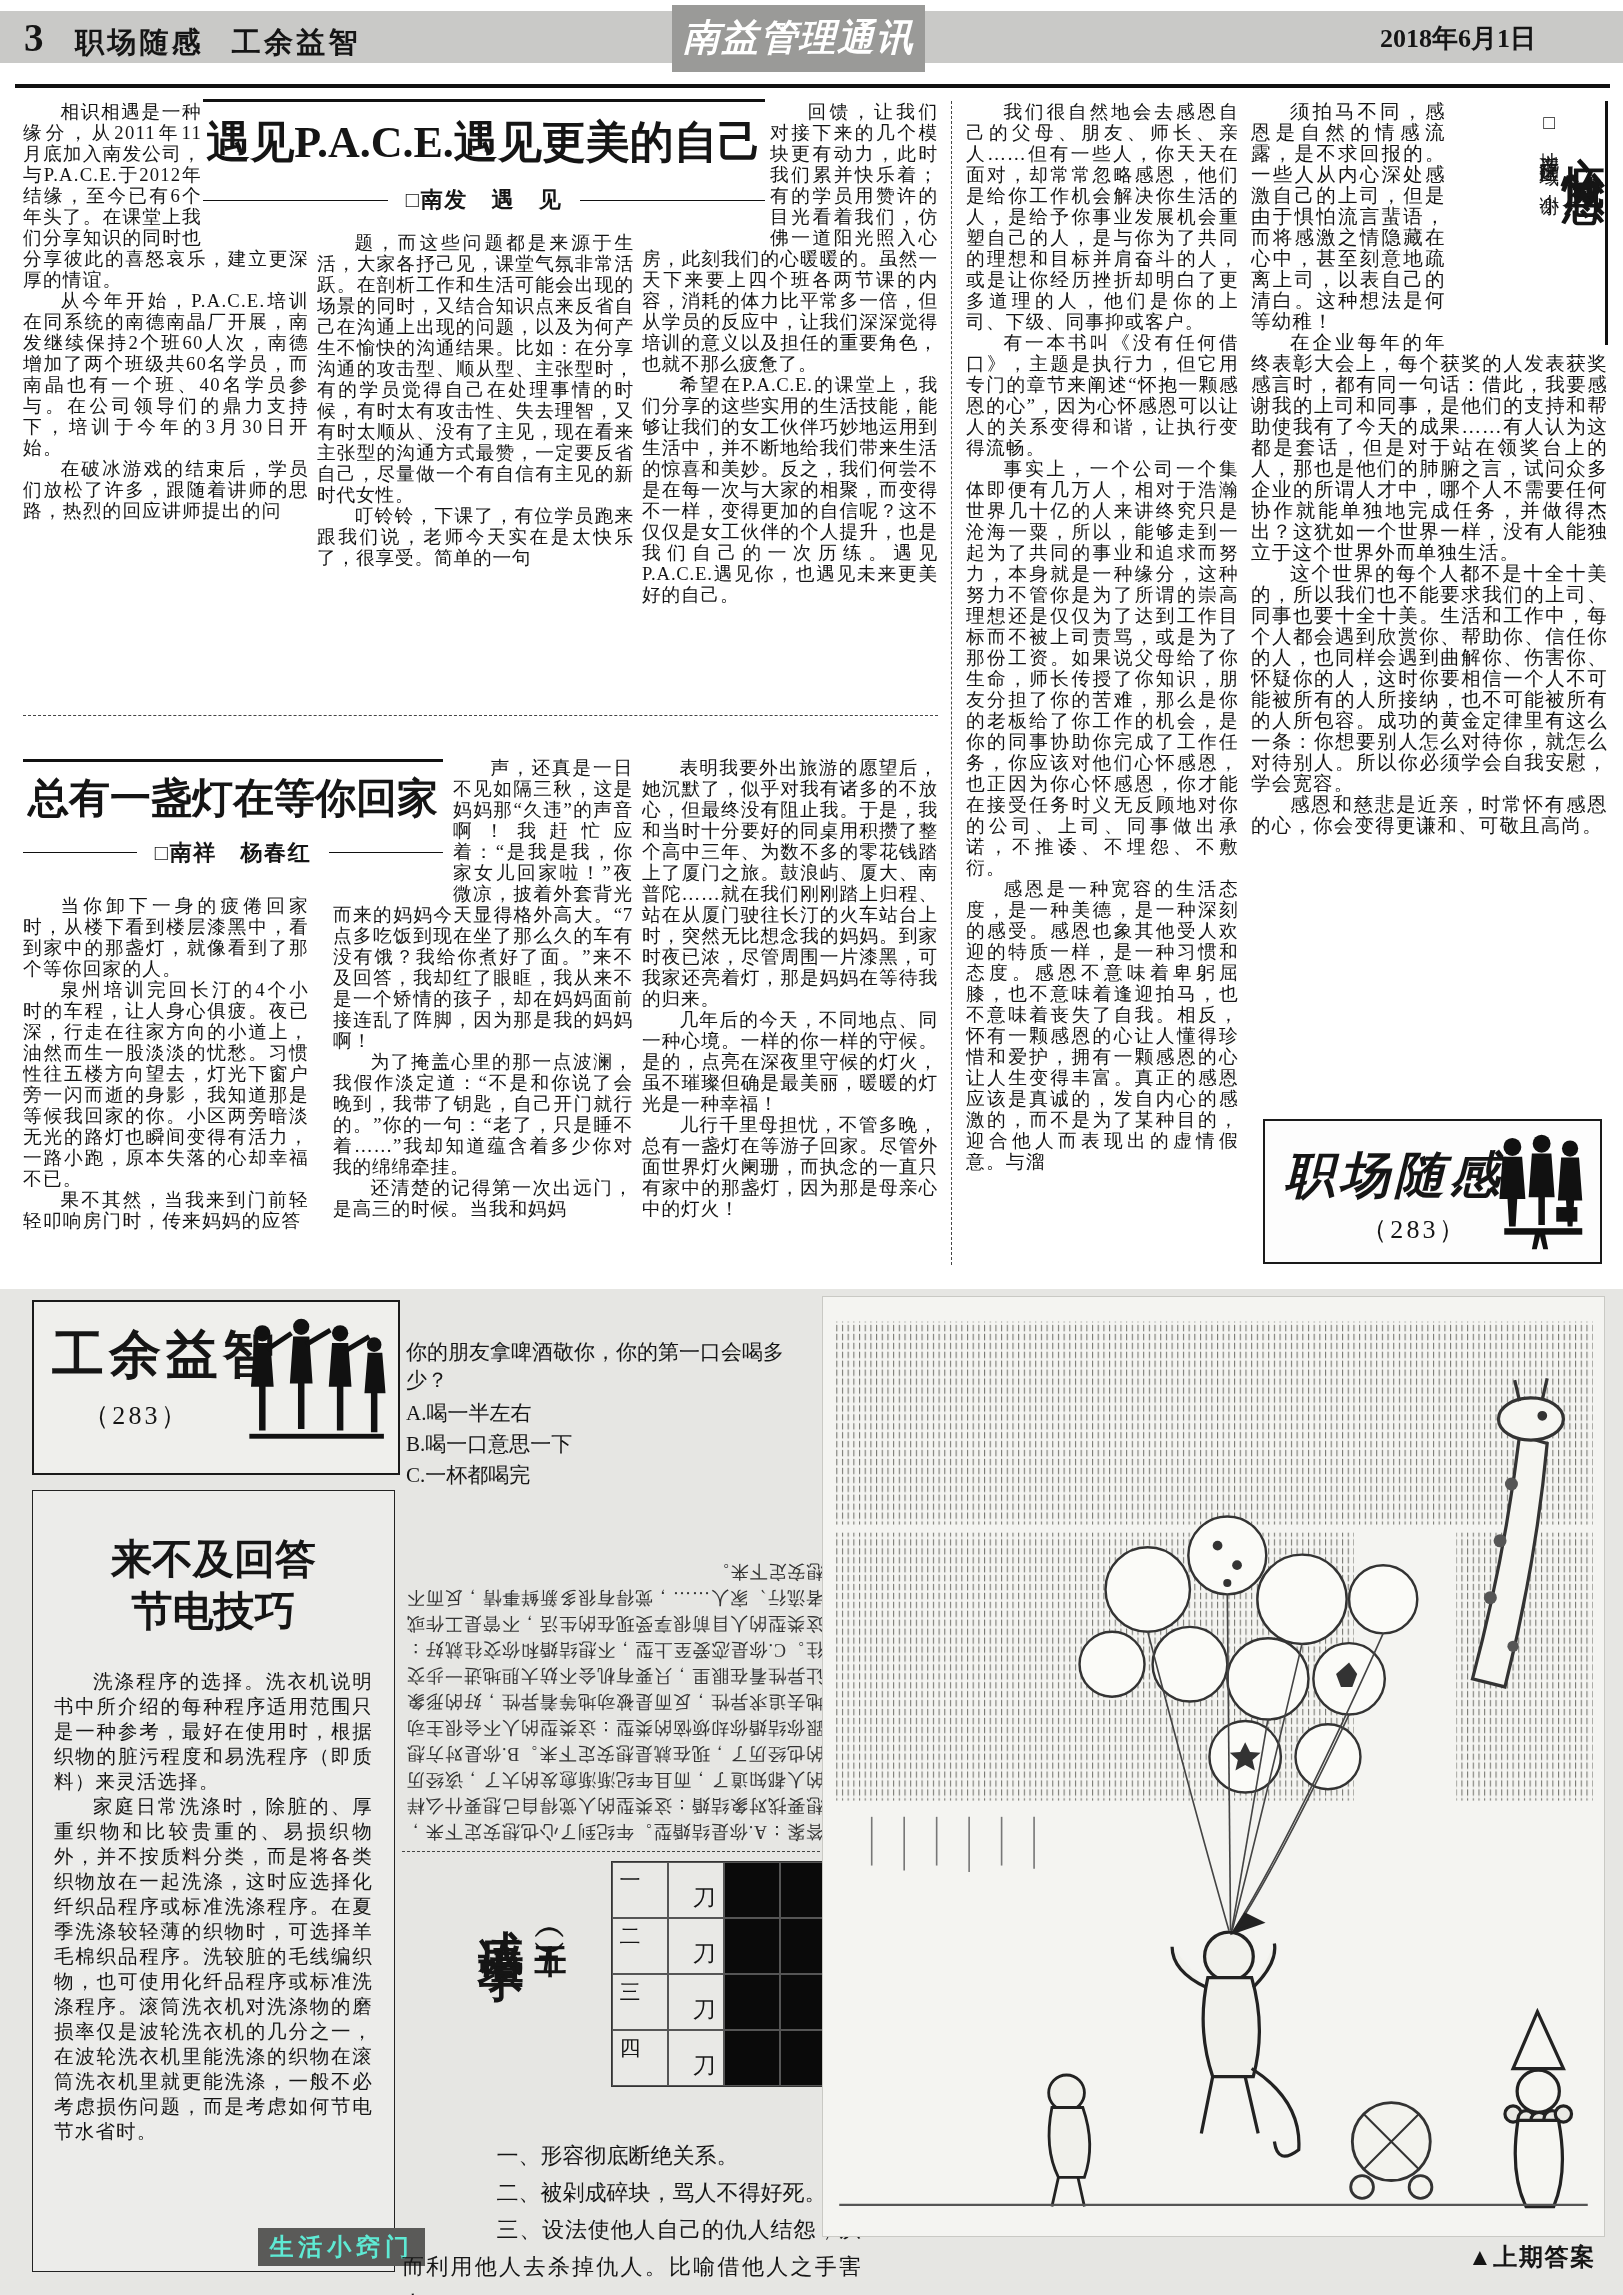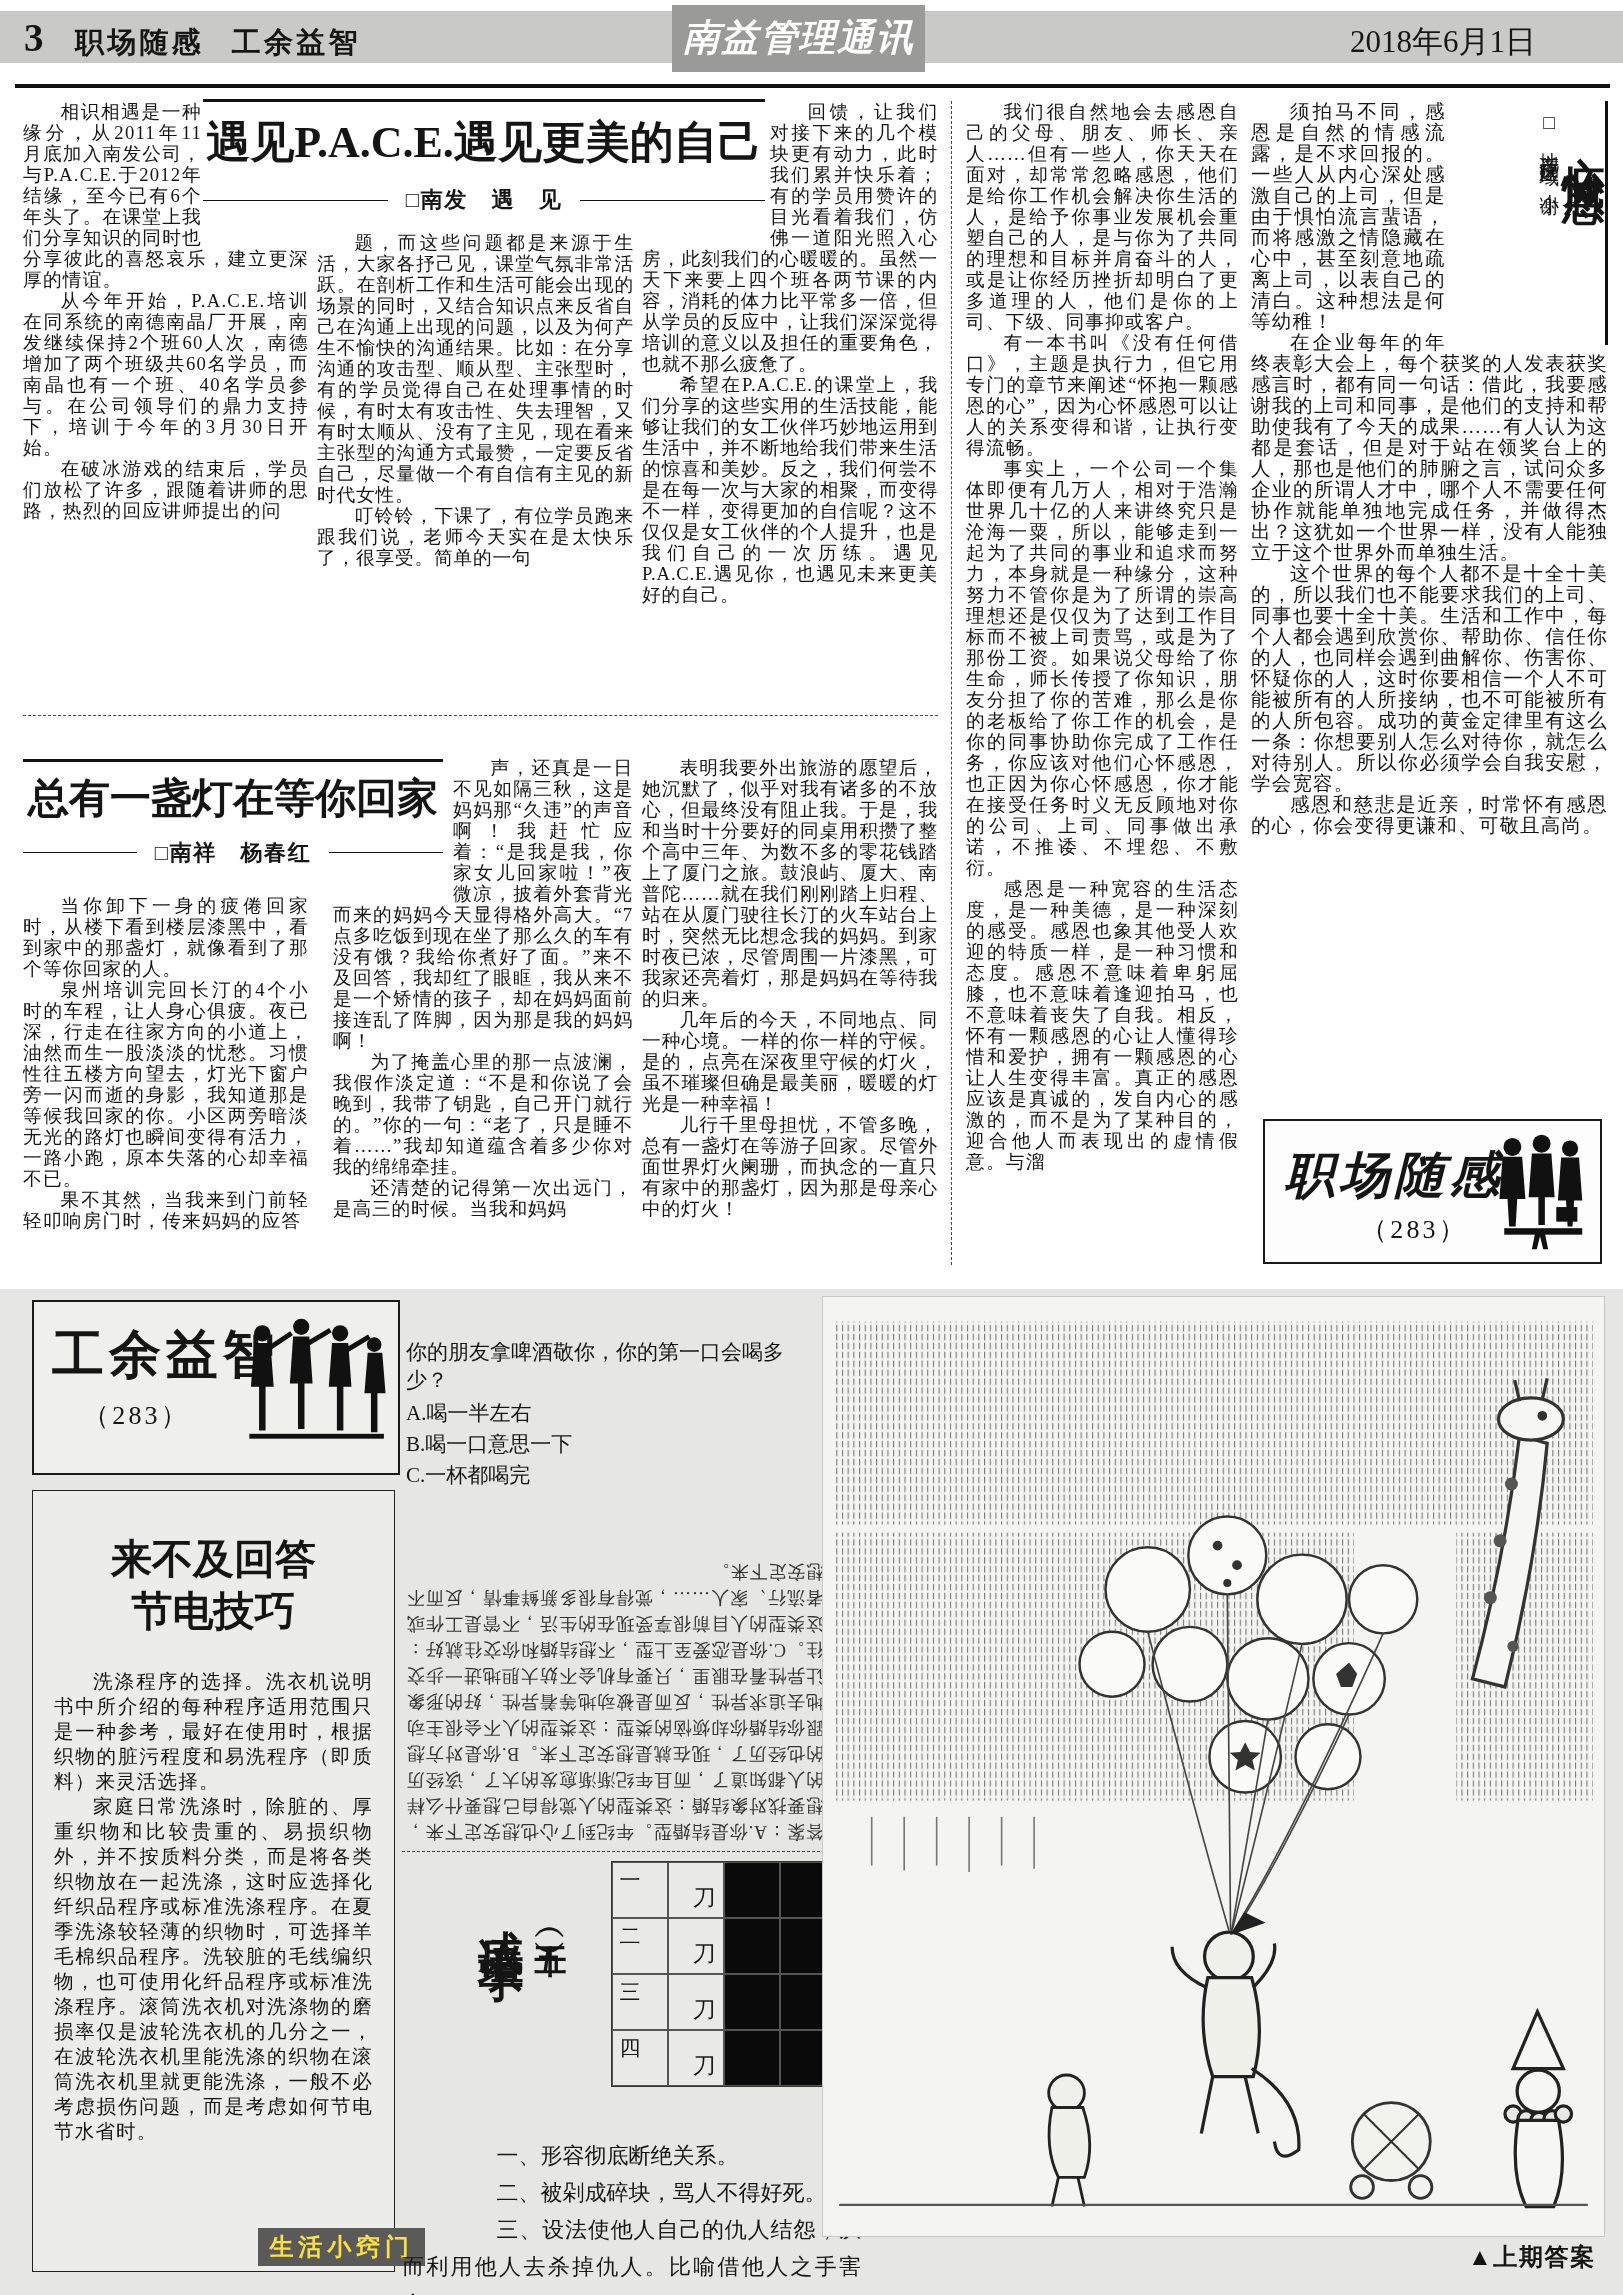--- a/index.html
+++ b/index.html
@@ -6,21 +6,21 @@
   #page{position:relative;width:1624px;height:2295px;background:#ffffff;overflow:hidden;
         font-family:"Liberation Serif","DejaVu Serif",serif;color:#151515;}
   
   .hdr-band{position:absolute;left:0;top:11.4px;width:1624px;height:52px;background:#c9c9c7;}
   .pagenum{position:absolute;left:24px;top:14.6px;font-size:39px;font-weight:700;}
   .hdr-sections{position:absolute;left:75px;top:23px;font-size:29px;font-weight:900;letter-spacing:3.2px;}
   .hdr-sections span{margin-right:28px;}
   .masthead{position:absolute;left:672px;top:4.9px;width:253px;height:67px;background:#9a9a98;
             display:flex;align-items:center;justify-content:center;}
   .masthead div{color:#fff;font-size:37px;font-weight:900;font-style:italic;letter-spacing:1.6px;white-space:nowrap;}
-  .hdr-date{position:absolute;right:88px;top:21px;font-size:31px;font-weight:400;}
+  .hdr-date{position:absolute;right:88px;top:21px;font-size:26px;font-weight:700;}
   .hdr-rule{position:absolute;left:14.6px;top:84px;width:1595px;height:4px;background:#111;}
   
   .col{position:absolute;overflow:hidden;text-align:justify;}
   .col p{margin:0;text-indent:2em;}
   .fs-a{font-size:18.7px;line-height:21px;letter-spacing:1.2px;}
   .fs-b{font-size:18.7px;line-height:21px;letter-spacing:0.8px;}
   .fs-c{font-size:19.5px;line-height:21px;letter-spacing:1.2px;}
   .spacer-r{float:right;width:107px;height:130px;}
   .spacer-l{float:left;width:128px;height:130px;}
   .spacer-l2{float:left;width:120px;height:128px;}
@@ -42,21 +42,21 @@
   
   .feat-box{position:absolute;border:2.4px solid #1a1a1a;}
   .brush{font-weight:900;letter-spacing:4.9px;}
   .issue-num{font-size:26px;letter-spacing:3.2px;}
   
   .band{position:absolute;left:0;top:1289px;width:1624px;height:1006px;background:#e6e6e3;}
   .washer-box{position:absolute;left:32px;top:201px;width:361px;height:780px;border:1.6px solid #222;background:#ececea;}
   .washer-title{margin-top:42px;text-align:center;font-size:41px;font-weight:900;line-height:52px;}
   .washer-body{margin:32px 21px 0 21px;text-align:justify;font-size:19.5px;line-height:25px;letter-spacing:1.2px;}
   .washer-body p{margin:0;text-indent:2em;}
-  .tag{position:absolute;background:#5a5a58;color:#fde047;font-size:24px;letter-spacing:4.9px;
+  .tag{position:absolute;background:#5a5a58;color:#5eead4;font-size:24px;letter-spacing:4.9px;
        padding:3.2px 11.4px;font-weight:700;}
   .quiz-title{font-size:37px;font-weight:900;letter-spacing:3.2px;margin:0 0 0 75px;}
   .quiz-q{font-size:21px;margin:28px 0 4.9px 0;}
   .quiz-opts p{margin:3.2px 0;font-size:21px;text-indent:0;}
   .quiz-answer{position:absolute;left:406px;top:208px;width:418px;height:348px;
                transform:rotate(180deg);font-size:18px;line-height:26px;text-align:justify;
                letter-spacing:0.8px;color:#333;overflow:hidden;}
   
   .xw-vtitle{position:absolute;font-weight:900;font-size:45px;letter-spacing:8px;}
   .xw-vissue{position:absolute;font-size:32px;font-weight:700;letter-spacing:1.6px;}

